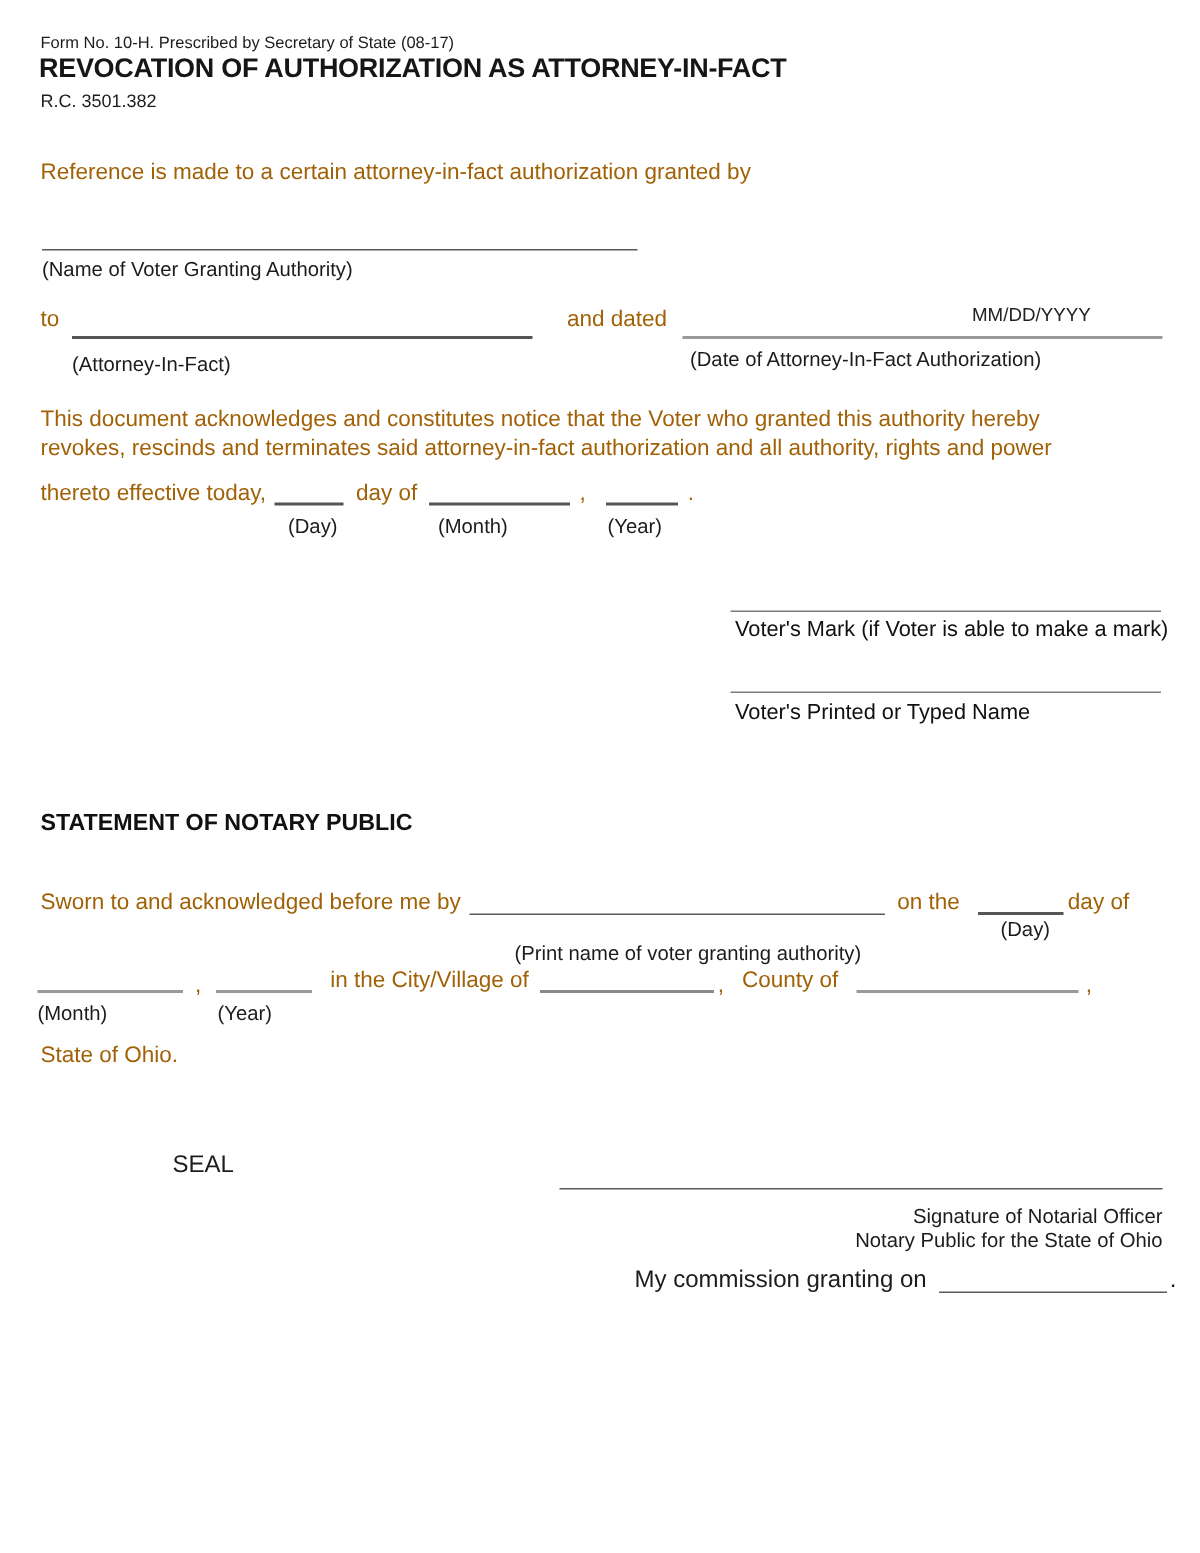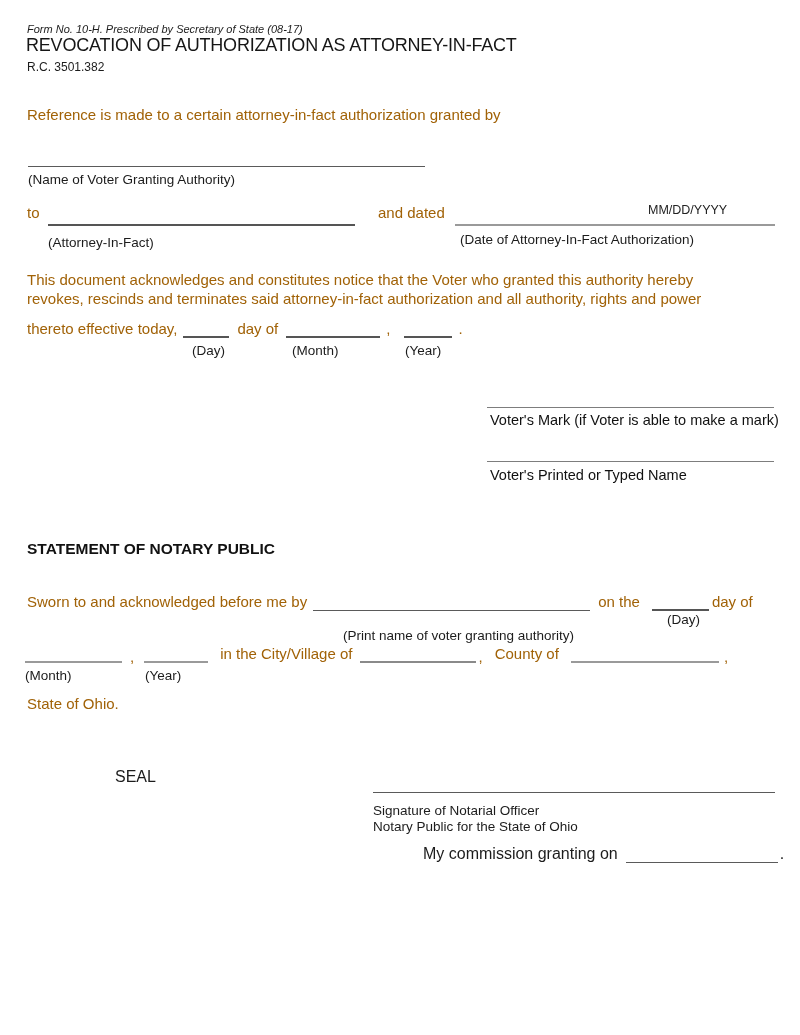--- a/index.html
+++ b/index.html
@@ -7,23 +7,23 @@
   body { font-family: "Liberation Sans", sans-serif; color: #1c1c1c; }
   .page {
     position: relative;
     width: 800px;
     height: 1035px;
     background: #ffffff;
     overflow: hidden;
   }
   .abs { position: absolute; white-space: nowrap; }
   .body-text  { font-size: 15px; color: #a16207; }
-  .small-text { font-size: 11px; color: #1c1c1c; font-style: italic; }
+  .small-text { font-size: 11px; color: #1c1c1c; }
   .statute    { font-size: 12px; color: #1c1c1c; }
-  .title-text { font-size: 18px; font-weight: normal; color: #161616; letter-spacing: -0.2px; }
+  .title-text { font-size: 18px; font-weight: bold; color: #161616; letter-spacing: -0.2px; }
   .plabel     { font-size: 13.5px; color: #1c1c1c; }
   .blabel     { font-size: 14.5px; font-weight: normal; color: #111; }
   .heading    { font-size: 15.5px; font-weight: bold; color: #111; }
   .hint       { font-size: 12.5px; color: #222; }
   .big-text   { font-size: 16px; color: #1c1c1c; }
 
   
   .field-line { position: absolute; }
   .line-dark-1 { border-bottom: 1px solid #5a5a5a; }
   .line-dark-2 { border-bottom: 2px solid #555555; }
@@ -35,21 +35,21 @@
     display: inline-block;
     height: 14px;
     vertical-align: -4px;
   }
   .b-dark { border-bottom: 2px solid #555555; }
   .b-thin { border-bottom: 1px solid #5a5a5a; }
   .b-gray { border-bottom: 2px solid #9a9a9a; }
   .b-gray2 { border-bottom: 2px solid #8a8a8a; }
 
   .low { position: relative; top: 3px; }
-  .center { text-align: left; white-space: nowrap; }
+  .center { text-align: right; white-space: nowrap; }
 </style>
 </head>
 <body>
 
 <div class="page">
 
   <div class="abs small-text" style="left:27px; top:23px;">Form No. 10-H. Prescribed by Secretary of State (08-17)</div>
   <div class="abs title-text" style="left:26px; top:35px;">REVOCATION OF AUTHORIZATION AS ATTORNEY-IN-FACT</div>
   <div class="abs statute" style="left:27px; top:60px;">R.C. 3501.382</div>
 

